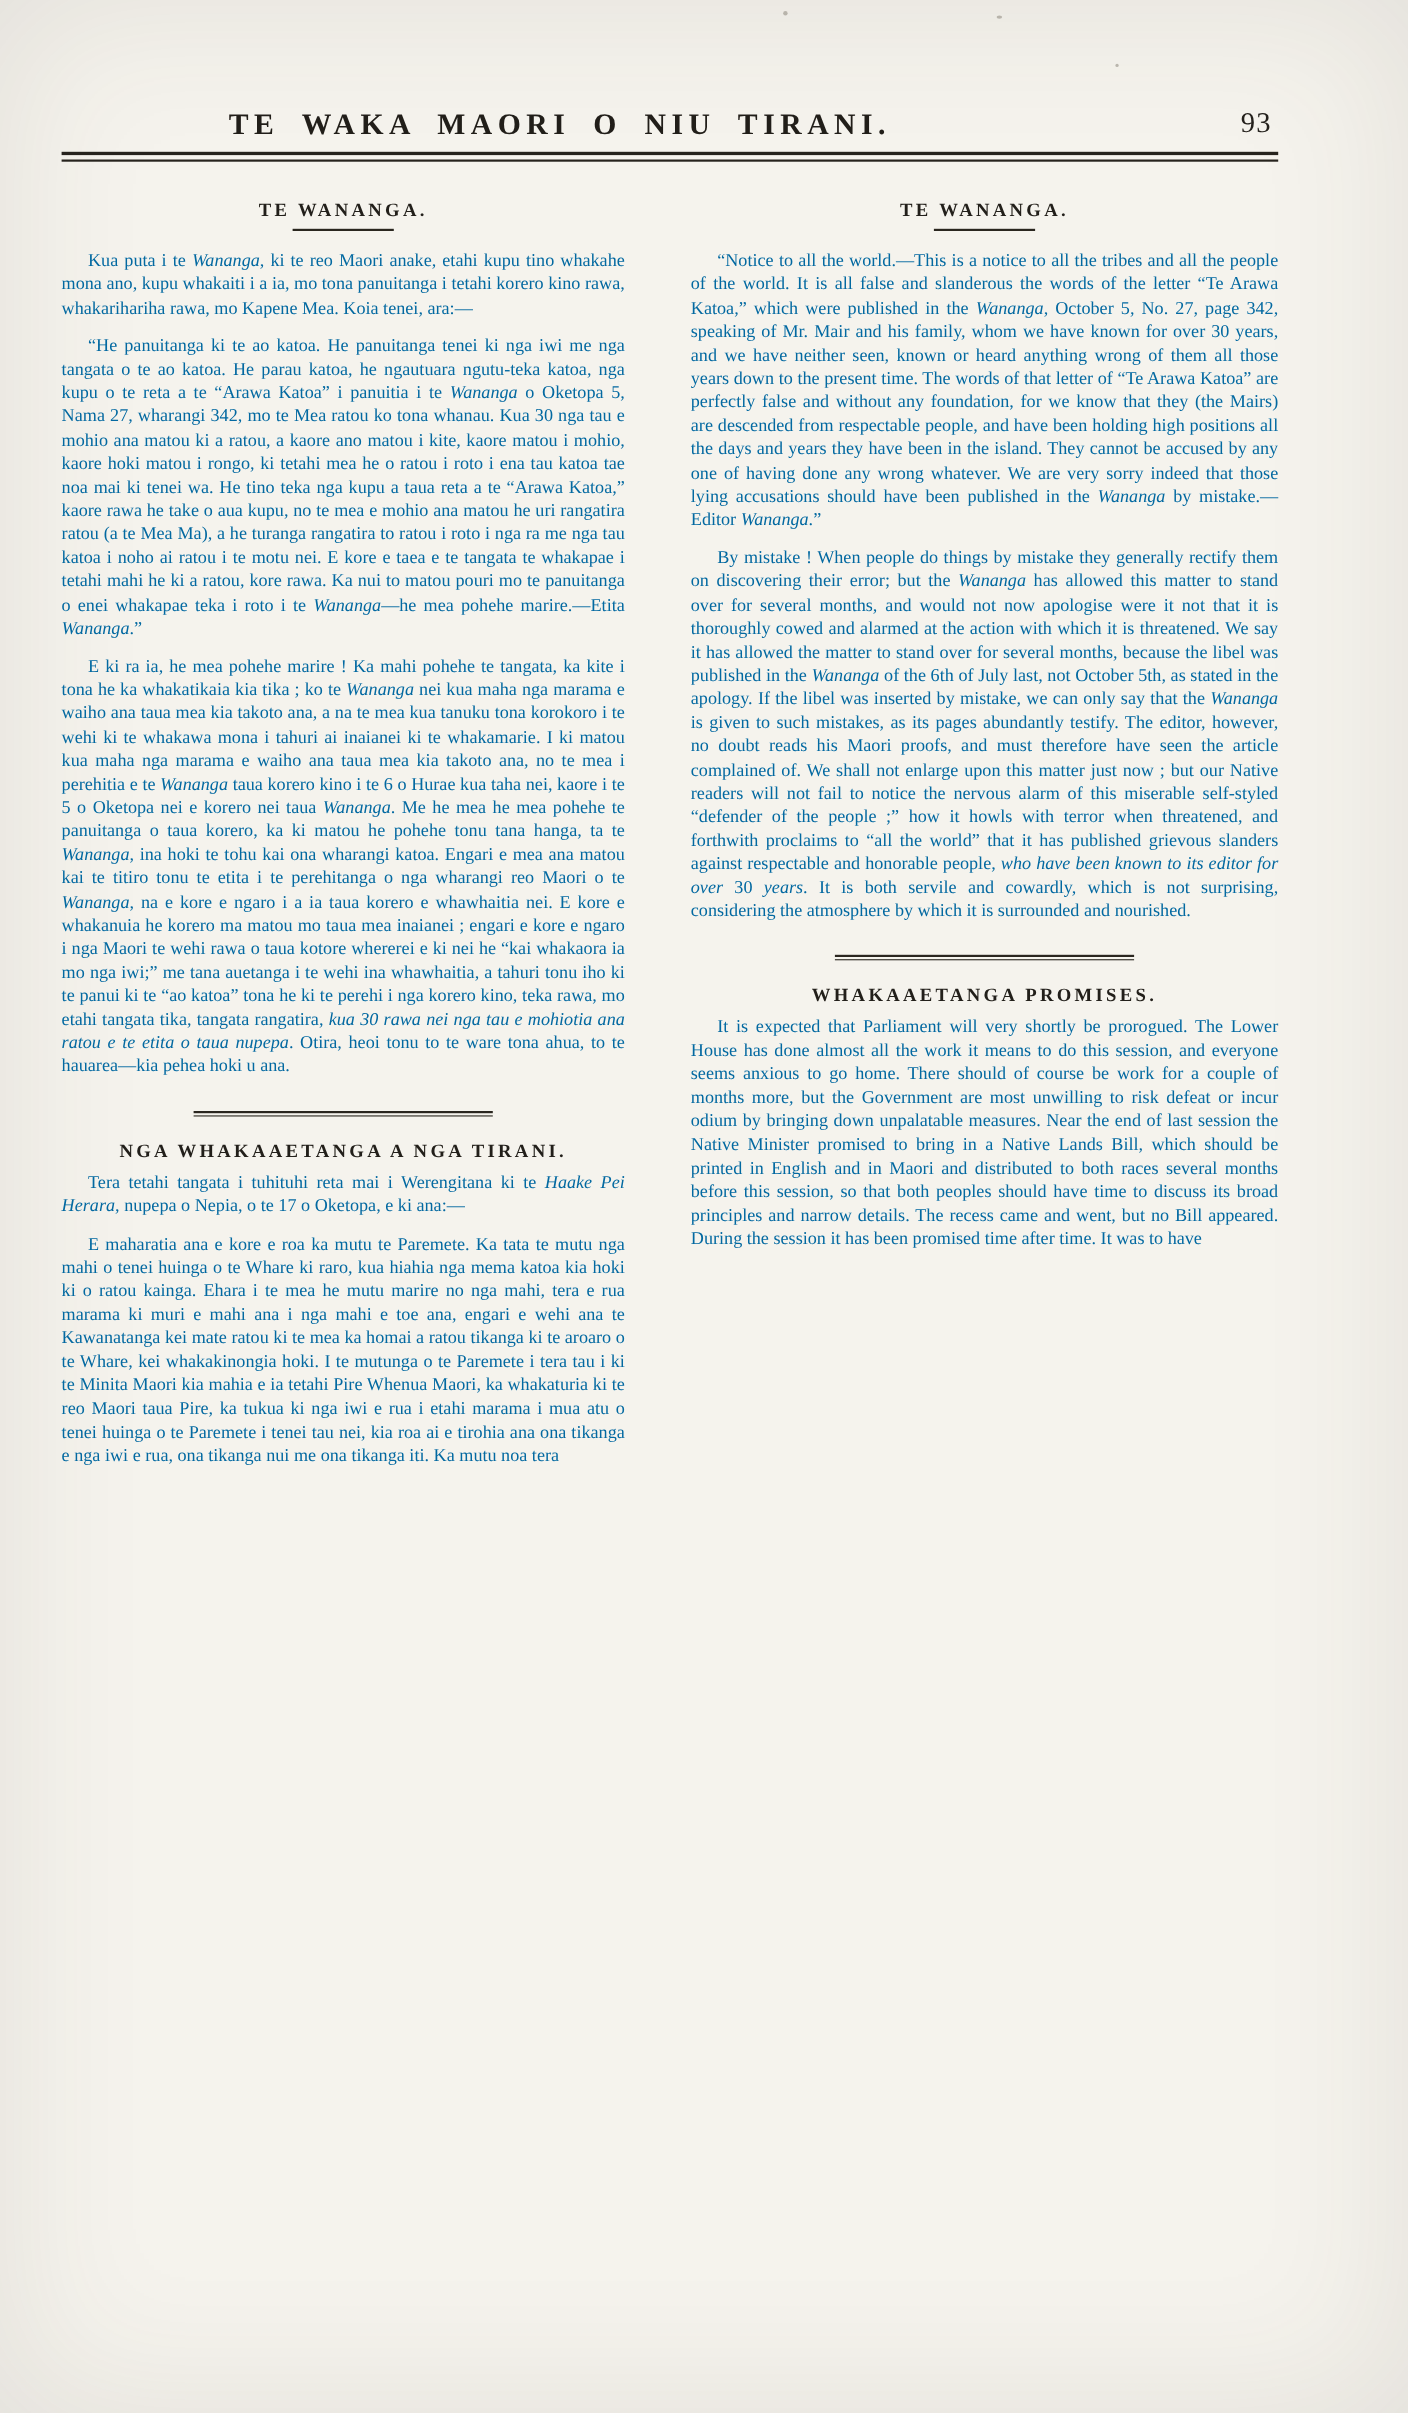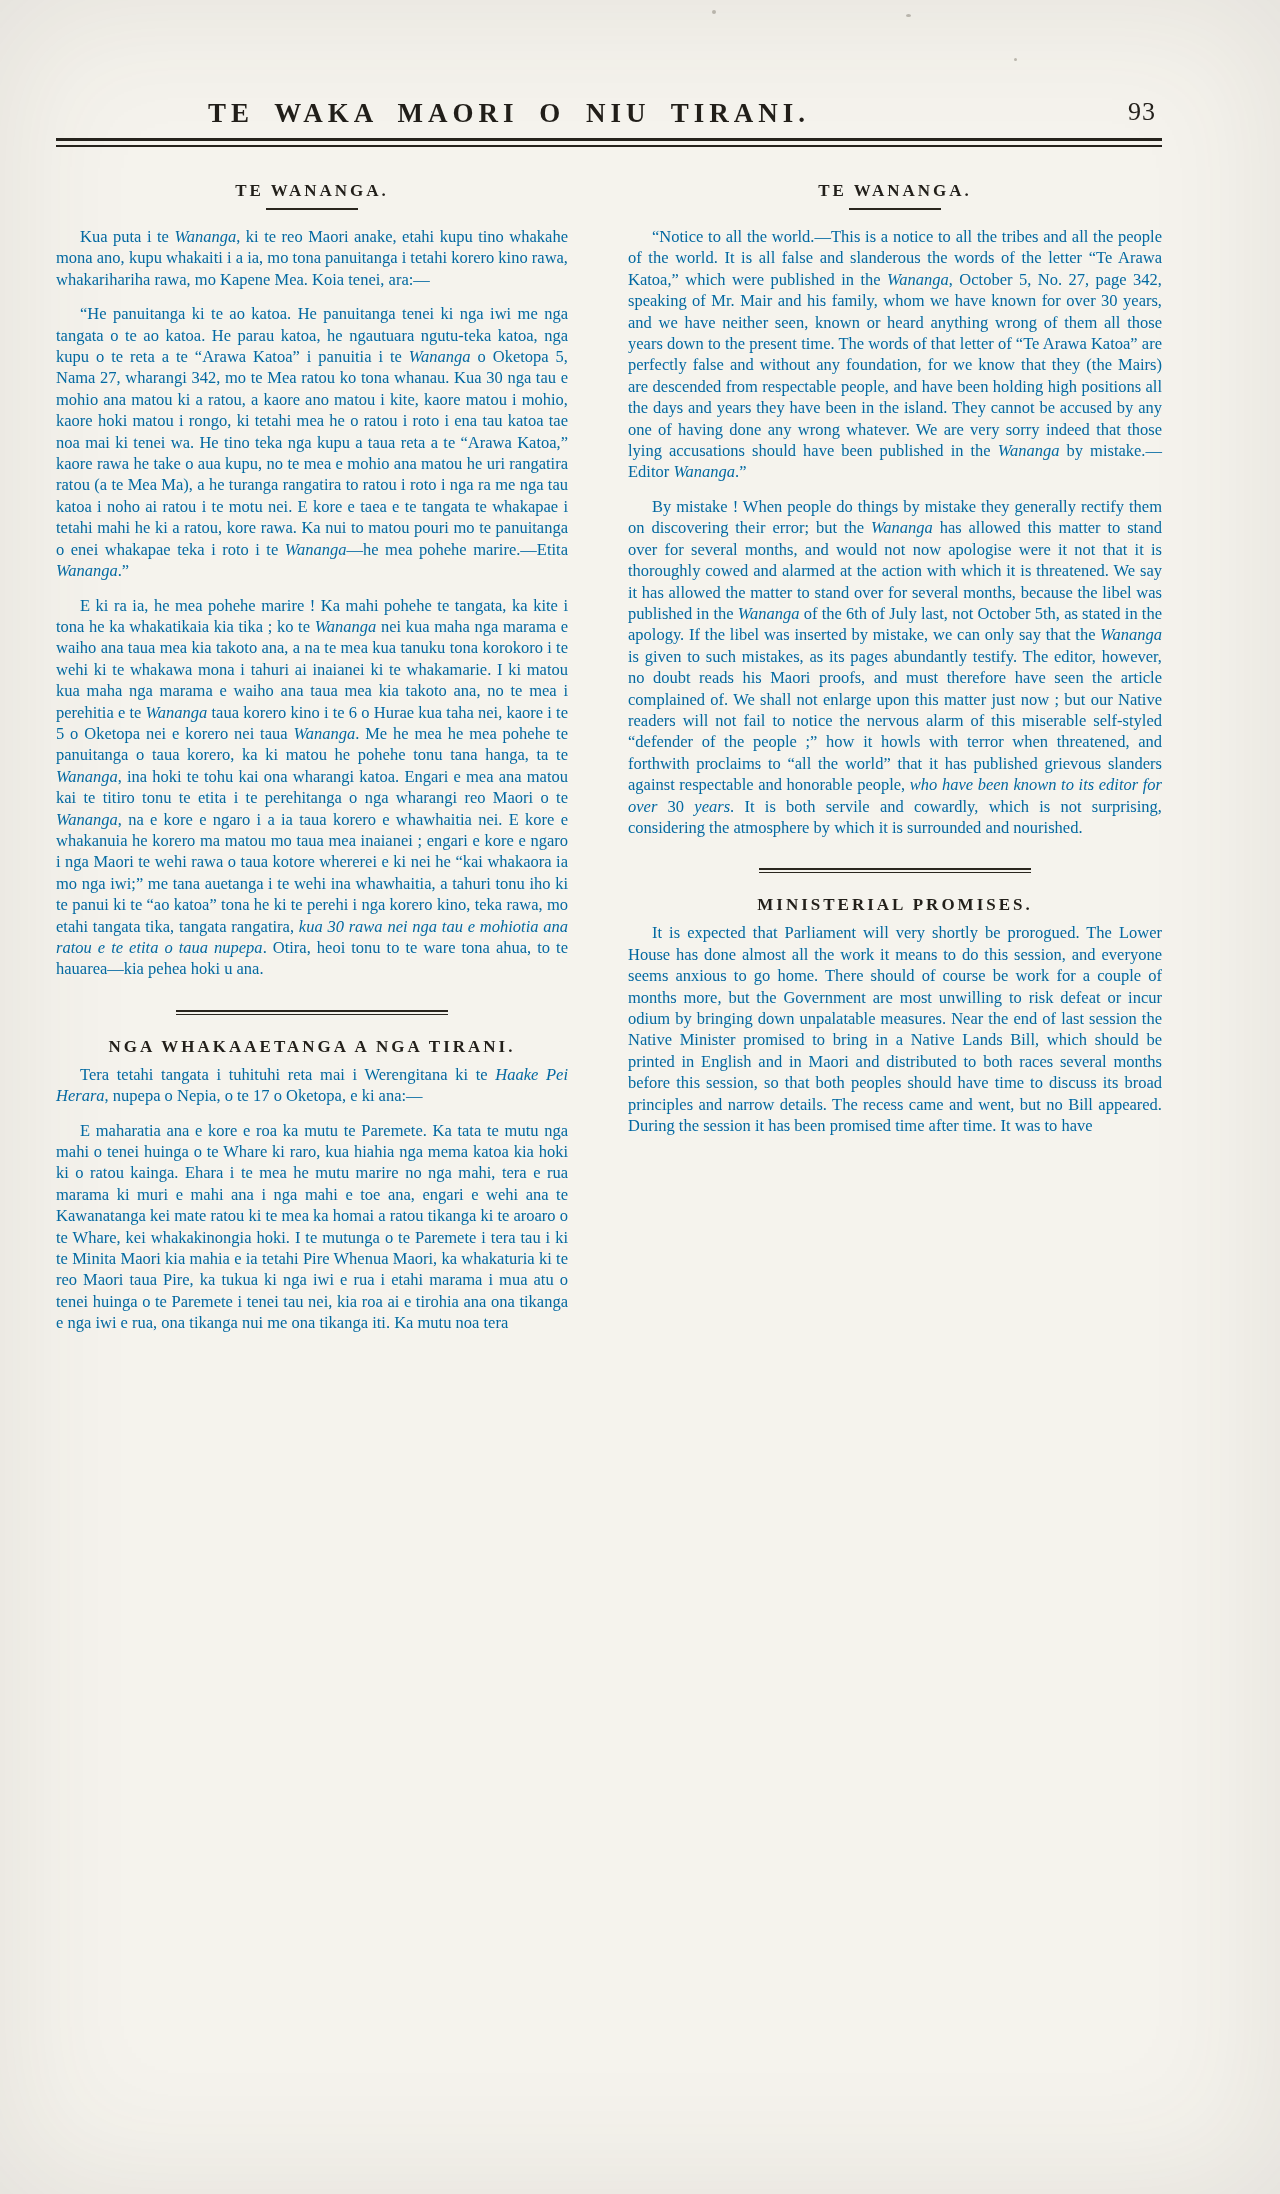--- a/index.html
+++ b/index.html
@@ -79,18 +79,18 @@
     <div class="column-divider"></div>
     <section class="column right">
         <section class="article">
           <h2 class="article-heading">TE WANANGA.</h2>
           <div class="heading-rule"></div>
           <p class="body-para">“Notice to all the world.—This is a notice to all the tribes and all the people of the world.  It is all false and slanderous the words of the letter “Te Arawa Katoa,” which were published in the <i>Wananga</i>, October 5, No. 27, page 342, speaking of Mr. Mair and his family, whom we have known for over 30 years, and we have neither seen, known or heard anything wrong of them all those years down to the present time.  The words of that letter of “Te Arawa Katoa” are perfectly false and without any foundation, for we know that they (the Mairs) are descended from respectable people, and have been holding high positions all the days and years they have been in the island.  They cannot be accused by any one of having done any wrong whatever.  We are very sorry indeed that those lying accusations should have been published in the <i>Wananga</i> by mistake.—Editor <i>Wananga</i>.”</p>
           <p class="body-para">By mistake !  When people do things by mistake they generally rectify them on discovering their error; but the <i>Wananga</i> has allowed this matter to stand over for several months, and would not now apologise were it not that it is thoroughly cowed and alarmed at the action with which it is threatened.  We say it has allowed the matter to stand over for several months, because the libel was published in the <i>Wananga</i> of the 6th of July last, not October 5th, as stated in the apology.  If the libel was inserted by mistake, we can only say that the <i>Wananga</i> is given to such mistakes, as its pages abundantly testify.  The editor, however, no doubt reads his Maori proofs, and must therefore have seen the article complained of.  We shall not enlarge upon this matter just now ; but our Native readers will not fail to notice the nervous alarm of this miserable self-styled “defender of the people ;” how it howls with terror when threatened, and forthwith proclaims to “all the world” that it has published grievous slanders against respectable and honorable people, <i>who have been known to its editor for over</i> 30 <i>years</i>.  It is both servile and cowardly, which is not surprising, considering the atmosphere by which it is surrounded and nourished.</p>
         </section>
         <section class="article">
           <div class="section-divider"></div>
-          <h2 class="article-heading">MINISTERIAL PROMISES.</h2>
+          <h2 class="article-heading">WHAKAAETANGA PROMISES.</h2>
           <p class="body-para">It is expected that Parliament will very shortly be prorogued.  The Lower House has done almost all the work it means to do this session, and everyone seems anxious to go home.  There should of course be work for a couple of months more, but the Government are most unwilling to risk defeat or incur odium by bringing down unpalatable measures.  Near the end of last session the Native Minister promised to bring in a Native Lands Bill, which should be printed in English and in Maori and distributed to both races several months before this session, so that both peoples should have time to discuss its broad principles and narrow details.  The recess came and went, but no Bill appeared.  During the session it has been promised time after time.  It was to have</p>
         </section>
       </section>
   </main>
 </div>
 
 </body></html>

